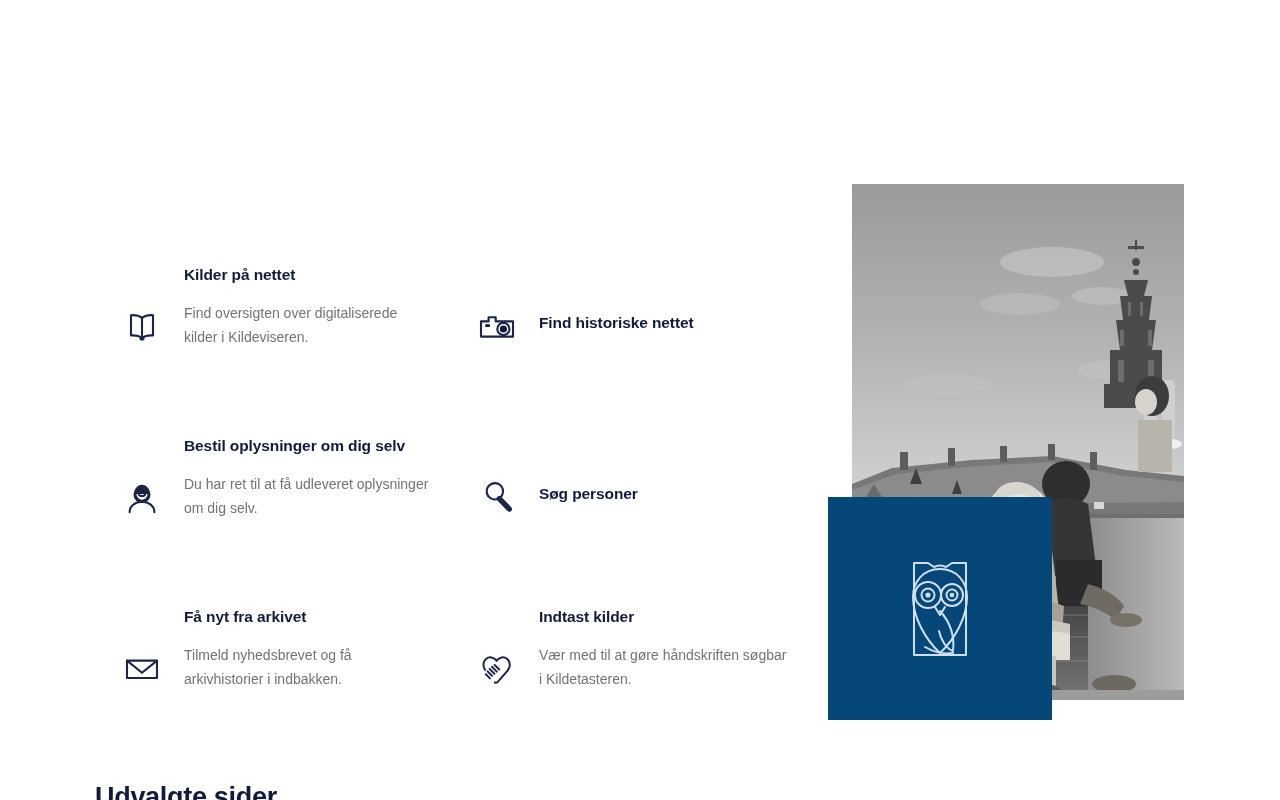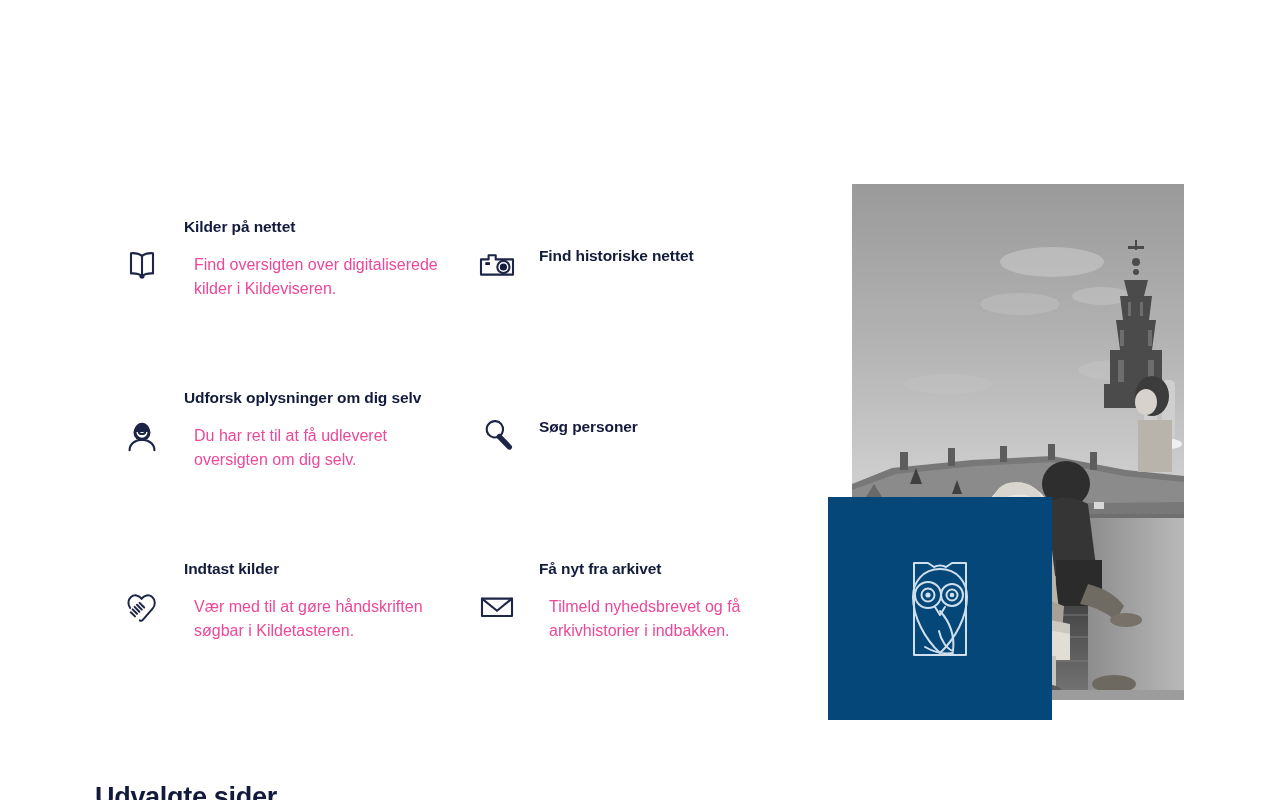--- a/index.html
+++ b/index.html
@@ -28,21 +28,21 @@
     left: 120px;
     top: 178px;
     width: 700px;
     display: grid;
     grid-template-columns: 355px 345px;
     grid-auto-rows: 171px;
   }
 
   .feature {
     display: flex;
-    align-items: center;
+    align-items: flex-end;
     gap: 20px;
   }
 
   .feature-icon {
     width: 44px;
     height: 44px;
     flex: 0 0 44px;
     margin-top: 2px;
     display: flex;
     align-items: center;
@@ -58,24 +58,24 @@
     font-size: 15.5px;
     font-weight: bold;
     line-height: 20px;
     letter-spacing: -0.1px;
     color: #131b3c;
     margin: 0 0 16px 0;
     white-space: nowrap;
   }
 
   .feature-text {
-    font-size: 16px;
+    font-size: 14px;
     line-height: 24px;
-    color: #ec4899;
-    margin: 10px;
+    color: #737373;
+    margin: 0;
     max-width: 250px;
   }
   .feature.wide .feature-text { max-width: 245px; }
 
   
   .media {
     position: absolute;
     left: 828px;
     top: 184px;
     width: 356px;
@@ -160,66 +160,66 @@
           <path d="M13.5 18.4a8.5 8.5 0 0 1 17 0 8.5 8.5 0 0 1-17 0z" fill="#1a2245" stroke="none"></path>
           <path d="M14.6 16.2a8.4 8.4 0 0 1 14.8 0 7.4 7.4 0 0 0-14.8 0z" fill="#1a2245" stroke="none"></path>
           <circle cx="22" cy="18.1" r="6.6" fill="#ffffff" stroke="none"></circle>
           <path d="M15.4 18.1a6.6 6.6 0 0 1 13.2 0" fill="#1a2245" stroke="none"></path>
           <circle cx="22" cy="18.1" r="6.6"></circle>
           <path d="M18.9 18.4c.6 2.2 5.6 2.2 6.2 0"></path>
           <path d="M9.6 36.2c0-6.3 5.6-10.4 12.4-10.4s12.4 4.1 12.4 10.4"></path>
         </svg>
       </span>
       <div class="feature-body">
-        <h3 class="feature-title">Udforsk oplysninger om dig selv</h3>
-        <p class="feature-text">Du har ret til at få udleveret oversigten om dig selv.</p>
+        <h3 class="feature-title">Bestil oplysninger om dig selv</h3>
+        <p class="feature-text">Du har ret til at få udleveret oplysninger om dig selv.</p>
       </div>
     </div>
 
     <div class="feature">
       <span class="feature-icon">
         <svg width="44" height="44" viewBox="0 0 44 44" fill="none" stroke="#1d2548" stroke-width="2.1" stroke-linejoin="round" stroke-linecap="round">
           <path d="M25.1 21.6a8.2 8.2 0 1 0-11.8-1.4"></path>
           <path d="M13.3 20.2a8.2 8.2 0 0 0 11.8 1.4"></path>
           <path d="M24.3 22.6l10 10.4" stroke-width="5.4" stroke-linecap="round"></path>
         </svg>
       </span>
       <div class="feature-body">
         <h3 class="feature-title">Søg personer</h3>
+      </div>
+    </div>
+
+    <div class="feature">
+      <span class="feature-icon">
+        <svg width="44" height="44" viewBox="0 0 44 44" fill="none" stroke="#1d2548" stroke-width="2.1" stroke-linejoin="round" stroke-linecap="round">
+          <path d="M7 13.6h30v17.4H7z"></path>
+          <path d="M7 13.6l15 12.2 15-12.2"></path>
+        </svg>
+      </span>
+      <div class="feature-body">
+        <h3 class="feature-title">Få nyt fra arkivet</h3>
+        <p class="feature-text">Tilmeld nyhedsbrevet og få arkivhistorier i indbakken.</p>
       </div>
     </div>
 
     <div class="feature">
       <span class="feature-icon">
         <svg width="44" height="44" viewBox="0 0 44 44" fill="none" stroke="#1d2548" stroke-width="2" stroke-linejoin="round" stroke-linecap="round">
           <path d="M21.6 13.6c2.6-3.6 7.4-4.4 10.6-1.6 3.4 3 3.4 8.1.4 11.6l-9.8 11.2c-.8.9-2 1.2-3 .6"></path>
           <path d="M21.6 13.6c-2.6-3.6-7.4-4.4-10.6-1.6-3.1 2.8-3.4 7.4-.9 10.9"></path>
           <path d="M12.6 24.4l4.4 4.4"></path>
           <path d="M14.6 21.9l4.8 4.8"></path>
           <path d="M17 19.8l4.8 4.8"></path>
           <path d="M19.6 17.9l4.6 4.6"></path>
           <path d="M10.8 27.2l4.2 4.2"></path>
         </svg>
       </span>
       <div class="feature-body">
         <h3 class="feature-title">Indtast kilder</h3>
         <p class="feature-text">Vær med til at gøre håndskriften søgbar i Kildetasteren.</p>
-      </div>
-    </div>
-
-    <div class="feature">
-      <span class="feature-icon">
-        <svg width="44" height="44" viewBox="0 0 44 44" fill="none" stroke="#1d2548" stroke-width="2.1" stroke-linejoin="round" stroke-linecap="round">
-          <path d="M7 13.6h30v17.4H7z"></path>
-          <path d="M7 13.6l15 12.2 15-12.2"></path>
-        </svg>
-      </span>
-      <div class="feature-body">
-        <h3 class="feature-title">Få nyt fra arkivet</h3>
-        <p class="feature-text">Tilmeld nyhedsbrevet og få arkivhistorier i indbakken.</p>
       </div>
     </div>
 
   </div>
 
   <div class="media">
 
     <div class="photo">
       <svg width="332" height="516" viewBox="0 0 332 516" role="img">
         <defs>

